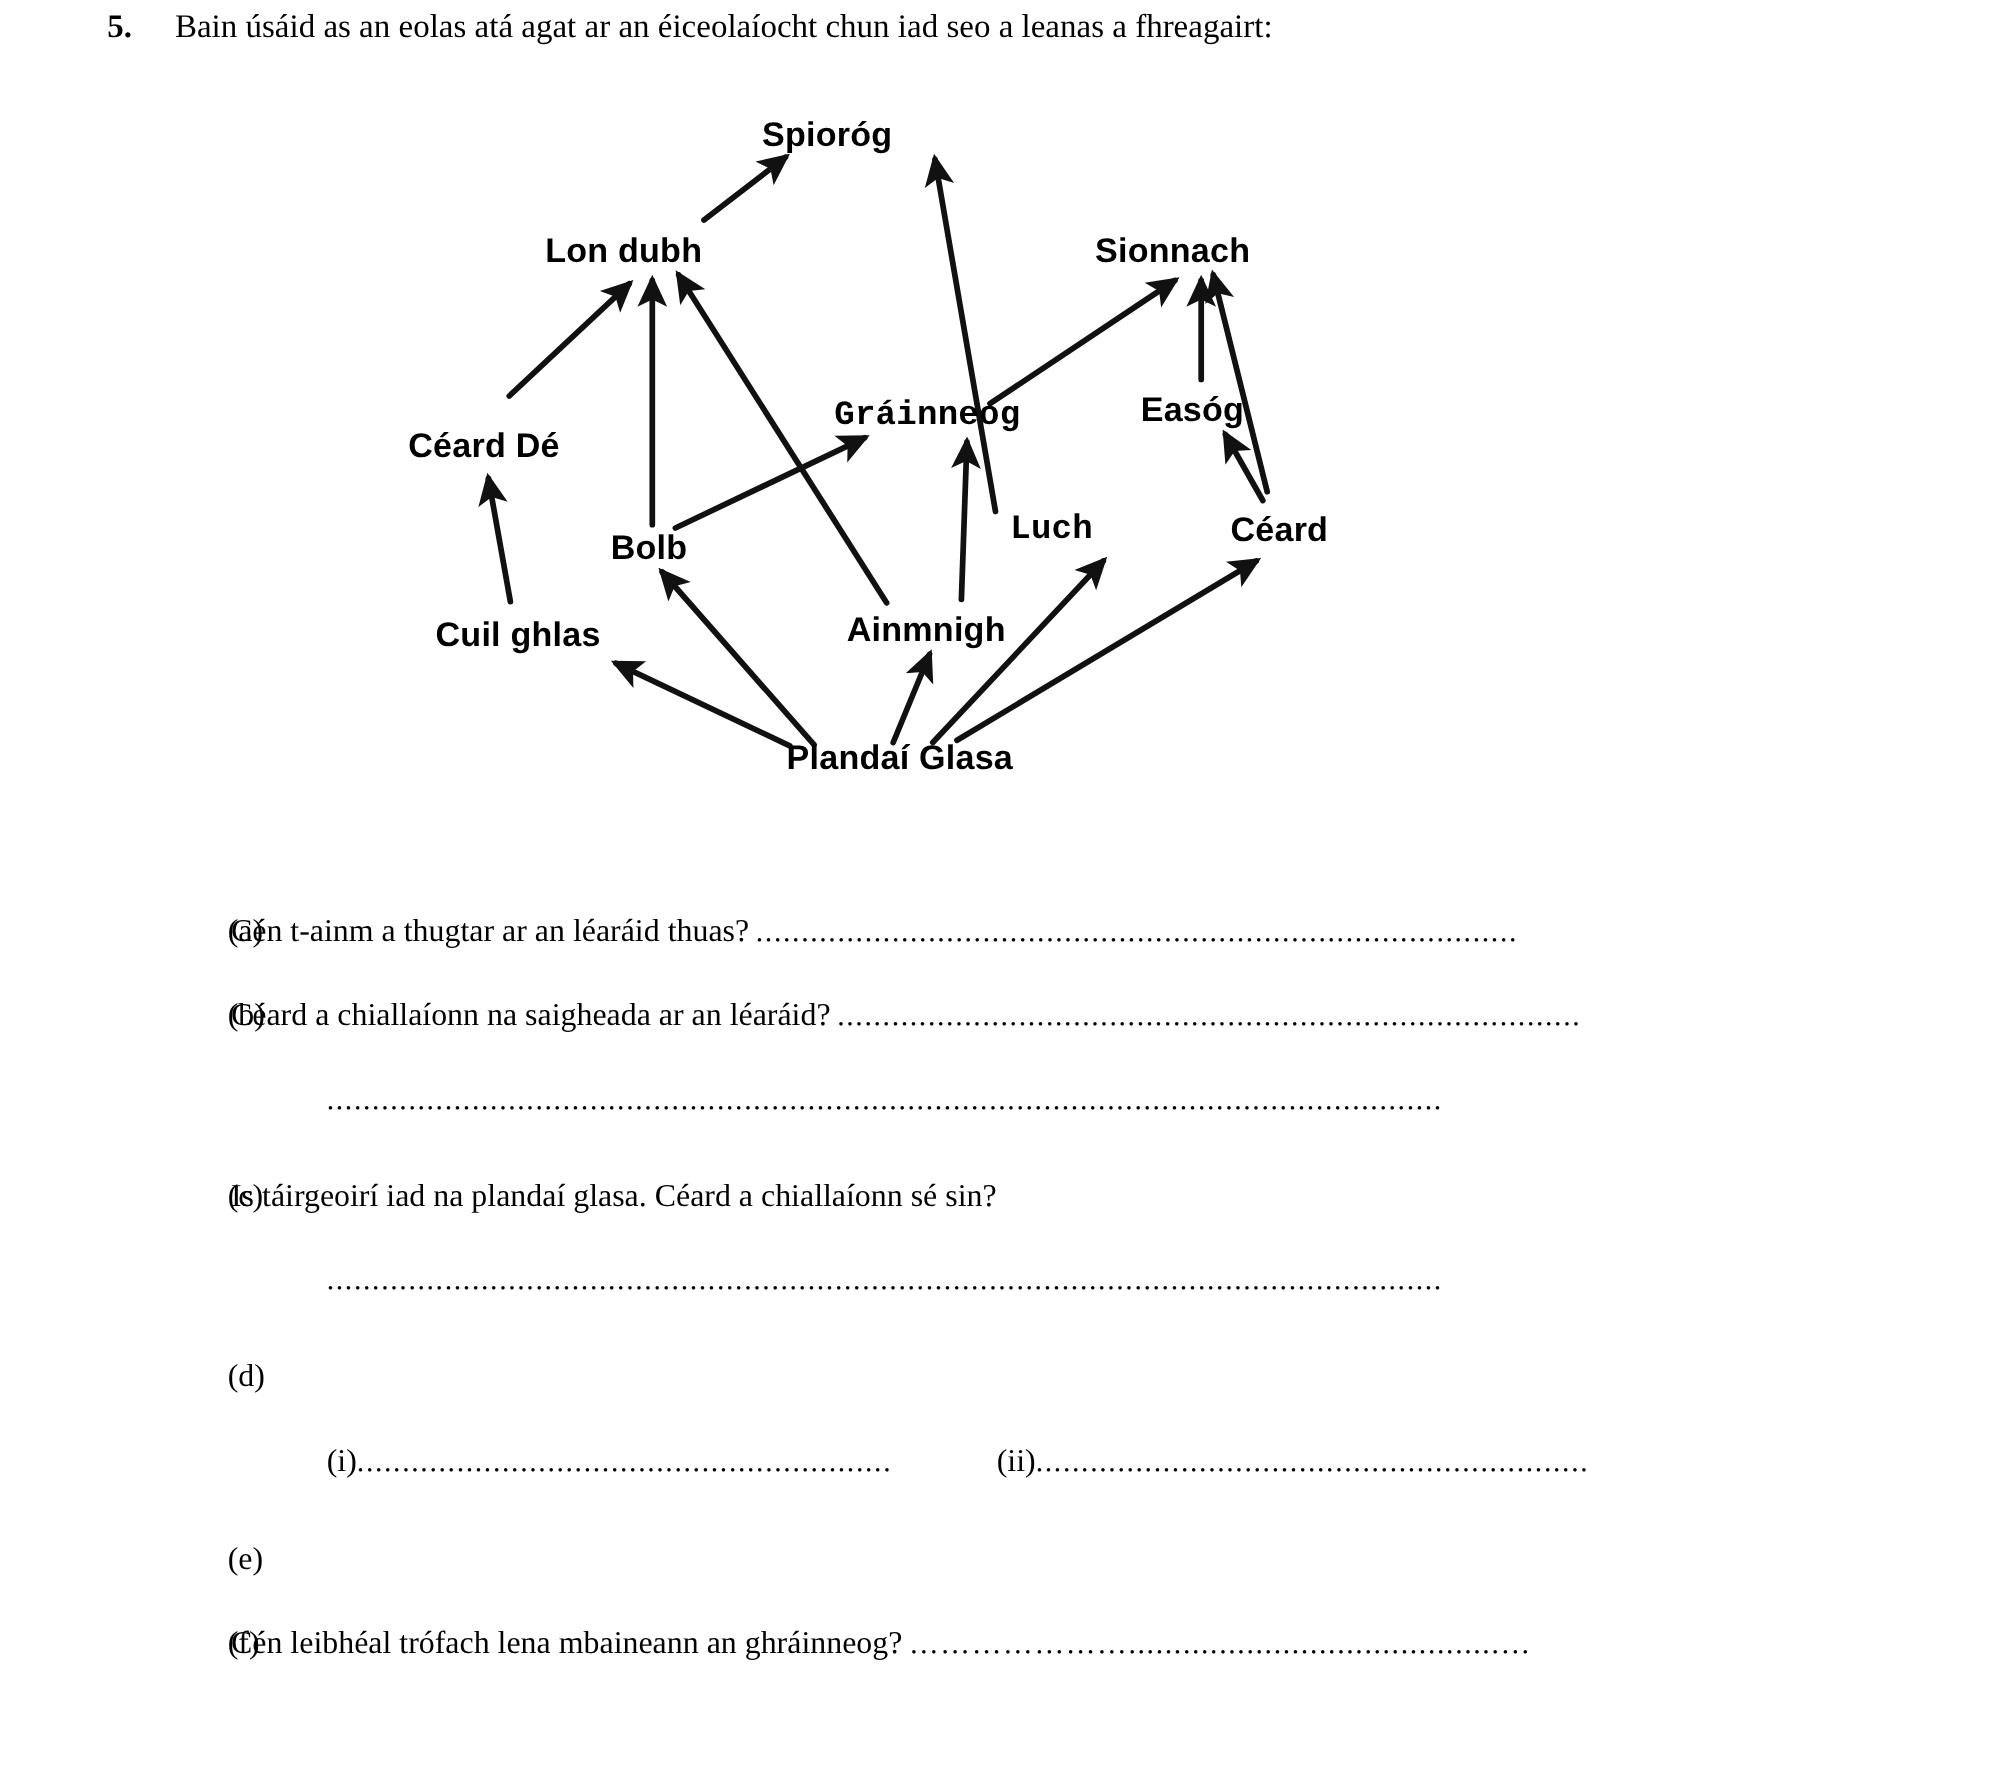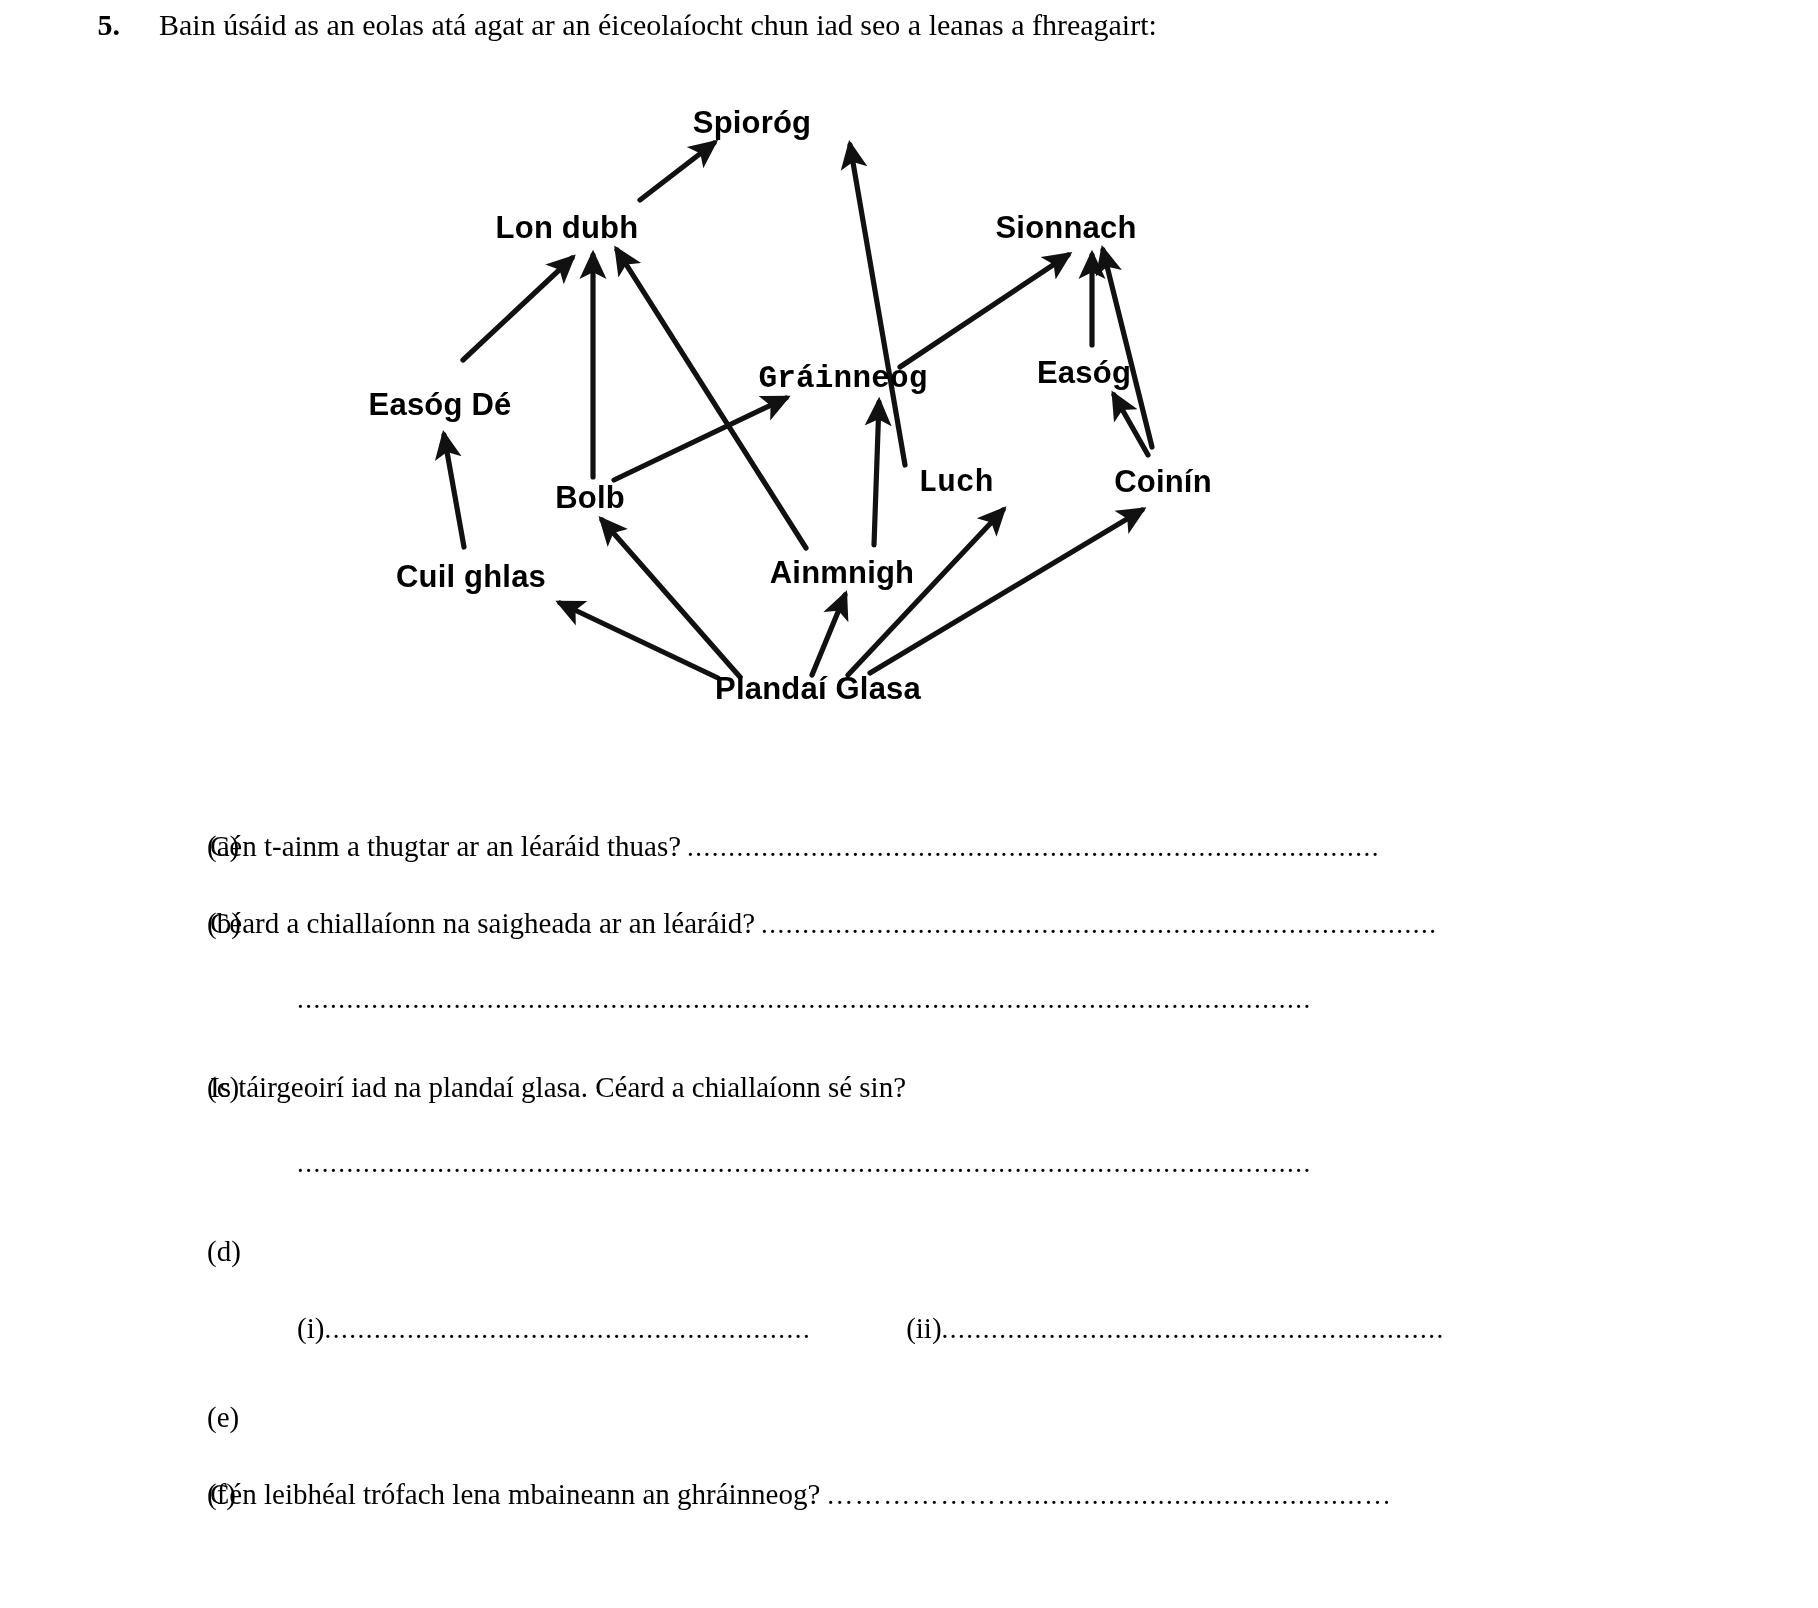--- a/index.html
+++ b/index.html
@@ -177,23 +177,23 @@
           <line x1="848" y1="580" x2="1003" y2="415"></line>
           <line x1="870" y1="578" x2="1142" y2="415"></line>
         </g>
     </svg>
     <div id="node-layer">
         <div class="node-label" style="left: 752px; top: 28px;">Spioróg</div>
         <div class="node-label" style="left: 567px; top: 133px;">Lon dubh</div>
         <div class="node-label" style="left: 1066px; top: 133px;">Sionnach</div>
         <div class="node-label" style="left: 843px; top: 283px; font-family: Liberation Mono, monospace;">Gráinneog</div>
         <div class="node-label" style="left: 1084px; top: 278px;">Easóg</div>
-        <div class="node-label" style="left: 440px; top: 310px;">Easóg Dé</div>
+        <div class="node-label" style="left: 440px; top: 310px;">Céard Dé</div>
         <div class="node-label" style="left: 956px; top: 387px; font-family: Liberation Mono, monospace;">Luch</div>
-        <div class="node-label" style="left: 1163px; top: 387px;">Coinín</div>
+        <div class="node-label" style="left: 1163px; top: 387px;">Céard</div>
         <div class="node-label" style="left: 590px; top: 403px;">Bolb</div>
         <div class="node-label" style="left: 842px; top: 478px;">Ainmnigh</div>
         <div class="node-label" style="left: 471px; top: 482px;">Cuil ghlas</div>
         <div class="node-label" style="left: 818px; top: 594px;">Plandaí Glasa</div>
       </div>
   </div>
 
   <div class="questions">
 
     <div class="qrow">

